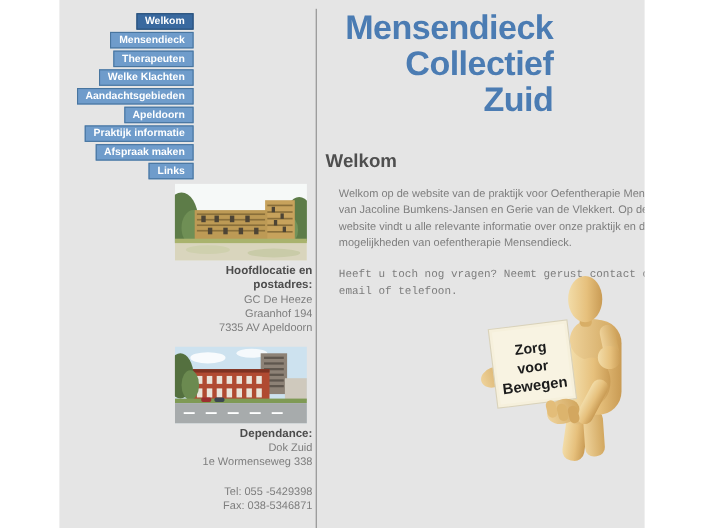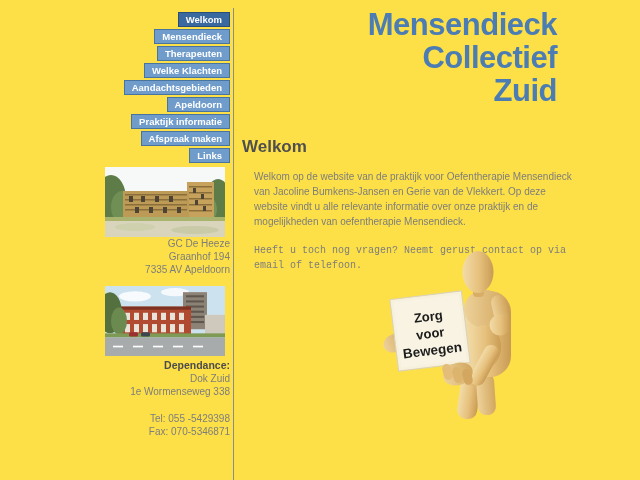--- a/index.html
+++ b/index.html
@@ -1,20 +1,20 @@
 <!DOCTYPE html>
 <html><head>
 <meta charset="utf-8">
 <style>
   * { margin:0; padding:0; box-sizing:border-box; }
   html,body { background:#fff; }
   body { font-family:"Liberation Sans", sans-serif; }
   .page {
-    position:relative; width:640px; height:480px; margin:0 auto;
-    background:#fde047; overflow:hidden;
+    position:relative; width:532px; height:480px; margin:0 auto;
+    background:#e5e5e5; overflow:hidden;
   }
 
   
   .vline { position:absolute; left:233px; top:8px; width:1px; height:472px; background:#8c8c8c; }
 
   
   .nav {
     position:absolute; top:12px; right:410px;
     display:flex; flex-direction:column; align-items:flex-end; gap:2px;
     width:150px;
@@ -115,20 +115,21 @@
           <rect x="90" y="33" width="3" height="5"></rect>
             <rect x="98" y="39" width="3" height="5"></rect>
         </g>
         <rect x="0" y="52" width="120" height="18" fill="#d9d5bd"></rect>
         <rect x="0" y="50" width="120" height="4" fill="#a9b36d"></rect>
         <ellipse cx="30" cy="60" rx="20" ry="4" fill="#cfd0ae"></ellipse>
         <ellipse cx="90" cy="63" rx="24" ry="4" fill="#c9cba8"></ellipse>
       </svg>
     </span>
 
+    <div class="lbl">Hoofdlocatie en postadres:</div>
     <div class="addr">
       <div>GC De Heeze</div>
       <div>Graanhof 194</div>
       <div>7335 AV Apeldoorn</div>
     </div>
 
     <div class="gap10"></div>
 
     <span class="photo">
       <svg viewBox="0 0 120 68" preserveAspectRatio="none">
@@ -182,21 +183,21 @@
     <div class="lbl">Dependance:</div>
     <div class="addr">
       <div>Dok Zuid</div>
       <div>1e Wormenseweg 338</div>
     </div>
 
     <div class="gap14"></div>
 
     <div class="contact">
       <div>Tel: 055 -5429398</div>
-      <div>Fax: 070-5346871</div>
+      <div>Fax: 038-5346871</div>
 
     </div>
 
   </div>
 
   <div class="site-title">
     <div>Mensendieck</div>
     <div>Collectief</div>
     <div>Zuid</div>
   </div>

